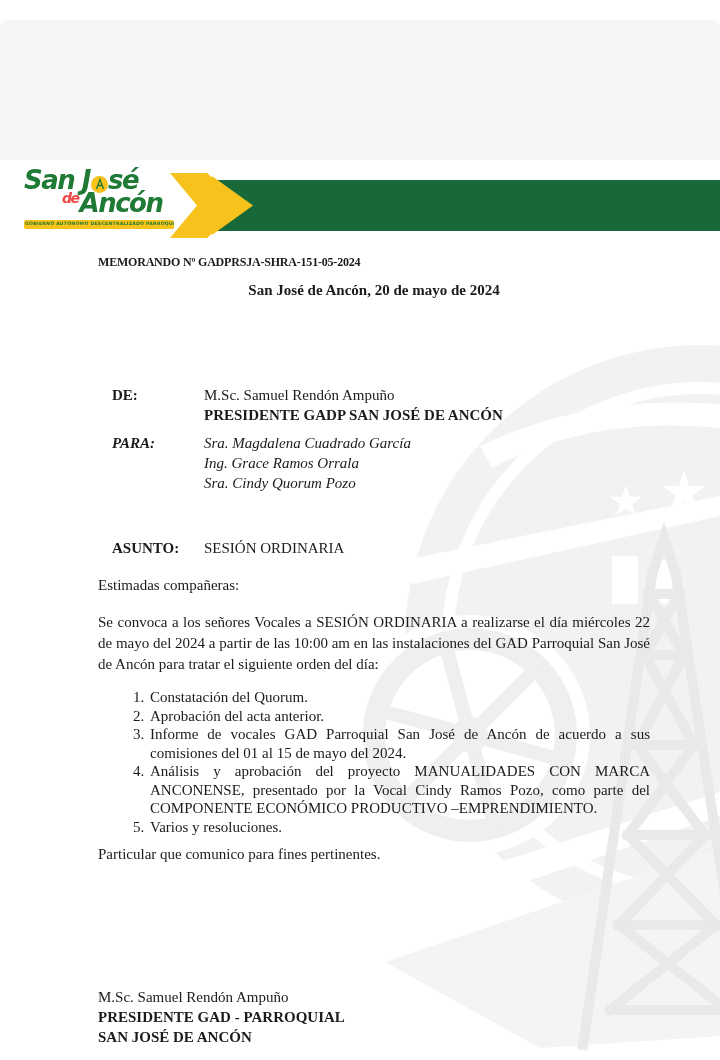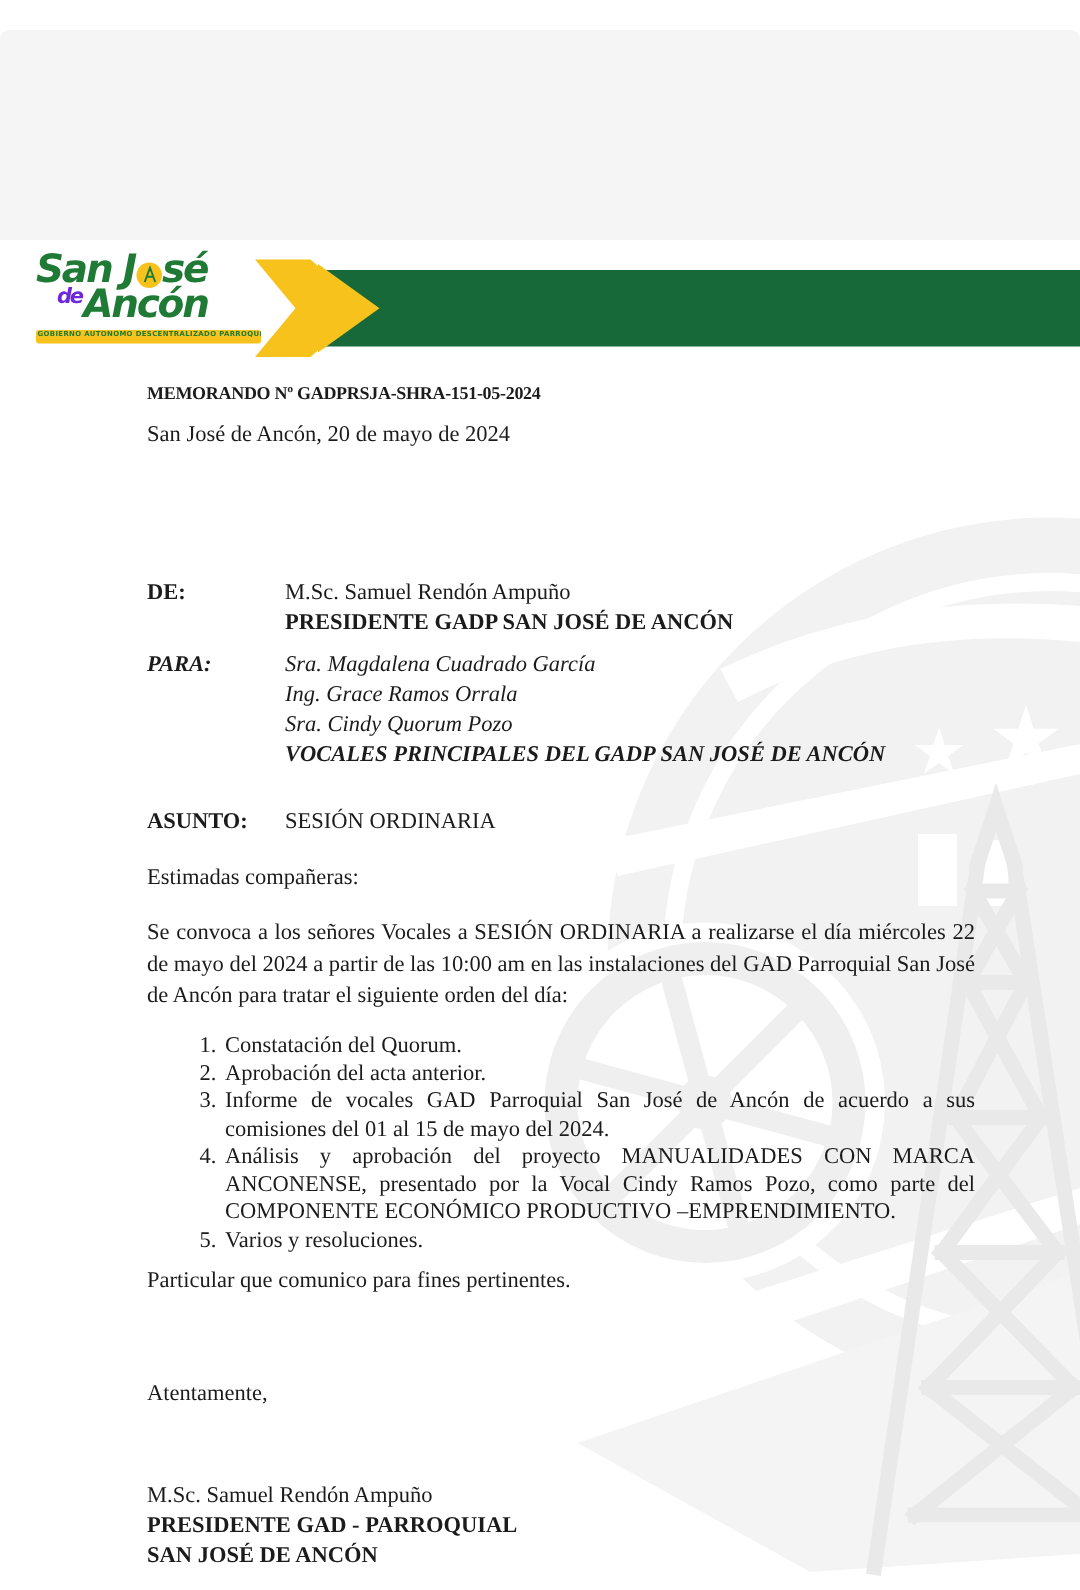--- a/index.html
+++ b/index.html
@@ -24,42 +24,42 @@
 
   
   .banner{position:absolute;top:170px;left:0;z-index:2;}
   .logo{
     position:absolute;left:24px;top:167px;width:152px;z-index:3;
     font-family:"DejaVu Sans", sans-serif;font-style:italic;font-weight:bold;
     color:#1E7A34;line-height:1;
   }
   .logo-line1{font-size:26px;letter-spacing:-1.5px;white-space:nowrap;}
   .logo-line2{font-size:26px;letter-spacing:-1.5px;margin-top:-3px;padding-left:14px;white-space:nowrap;}
-  .logo-de{font-size:14px;color:#6d28d9;vertical-align:9px;margin-right:1px;}
+  .logo-de{font-size:14px;color:#ef4444;vertical-align:9px;margin-right:1px;margin-left:24px;}
   .logo-o{
     display:inline-flex;align-items:center;justify-content:center;
     width:17px;height:17px;background:#F6C21B;border-radius:50%;
     position:relative;top:1px;margin:0 0 0 1px;
   }
   .logo-tagline{
     margin-top:4px;background:#F6C21B;color:#1E7A34;
     font-style:normal;font-size:4.6px;font-weight:bold;
     text-align:center;letter-spacing:.25px;padding:2px 1px;
     border-radius:2px;white-space:nowrap;overflow:hidden;width:148px;
   }
 
   
   .tb{position:absolute;left:98px;width:552px;z-index:1;font-size:15px;}
   .memo-title{top:255px;font-weight:bold;font-size:12px;letter-spacing:-0.2px;}
-  .memo-date{top:282px;text-align:left;}
+  .memo-date{top:282px;text-align:center;font-weight:bold;}
   .field-row{display:flex;line-height:20px;}
   .row-de{top:385px;}
   .row-para{top:433px;font-style:italic;}
   .row-asunto{top:538px;}
-  .field-label{width:92px;flex:none;font-weight:bold;}
+  .field-label{width:92px;flex:none;font-weight:bold;margin-left:14px;}
   .field-value{flex:1;}
   .bold{font-weight:bold;}
   .salutation{top:577px;}
   .intro{top:612px;text-align:justify;line-height:21px;}
   .agenda{top:688px;}
   .agenda ol{margin:0;padding:0 0 0 50px;}
   .agenda li{text-align:justify;line-height:18.5px;padding-left:2px;}
   .closing{top:846px;}
   .farewell{top:921px;}
   .signature{top:987px;line-height:20px;}
@@ -156,21 +156,20 @@
       <div class="bold">PRESIDENTE GADP SAN JOSÉ DE ANCÓN</div>
     </div>
   </div>
 
   <div class="tb field-row row-para">
     <span class="field-label">PARA:</span>
     <div class="field-value">
       <div>Sra. Magdalena Cuadrado García</div>
       <div>Ing. Grace Ramos Orrala</div>
       <div>Sra. Cindy Quorum Pozo</div>
-      <div class="bold">VOCALES PRINCIPALES DEL GADP SAN JOSÉ DE ANCÓN</div>
     </div>
   </div>
 
   <div class="tb field-row row-asunto">
     <span class="field-label">ASUNTO:</span>
     <div class="field-value">SESIÓN ORDINARIA</div>
   </div>
 
   <div class="tb salutation">Estimadas compañeras:</div>
   <div class="tb intro">Se convoca a los señores Vocales a SESIÓN ORDINARIA a realizarse el día miércoles 22 de mayo del 2024 a partir de las 10:00 am en las instalaciones del GAD Parroquial San José de Ancón para tratar el siguiente orden del día:</div>
@@ -179,21 +178,20 @@
     <ol>
       <li>Constatación del Quorum.</li>
       <li>Aprobación del acta anterior.</li>
       <li>Informe de vocales GAD Parroquial San José de Ancón de acuerdo a sus comisiones del 01 al 15 de mayo del 2024.</li>
       <li>Análisis y aprobación del proyecto MANUALIDADES CON MARCA ANCONENSE, presentado por la Vocal Cindy Ramos Pozo, como parte del COMPONENTE ECONÓMICO PRODUCTIVO –EMPRENDIMIENTO.</li>
       <li>Varios y resoluciones.</li>
     </ol>
   </div>
 
   <div class="tb closing">Particular que comunico para fines pertinentes.</div>
-  <div class="tb farewell">Atentamente,</div>
 
   <div class="tb signature">
     <div>M.Sc. Samuel Rendón Ampuño</div>
     <div class="bold">PRESIDENTE GAD - PARROQUIAL</div>
     <div class="bold">SAN JOSÉ DE ANCÓN</div>
   </div>
 
 </div>
 
 </body></html>

